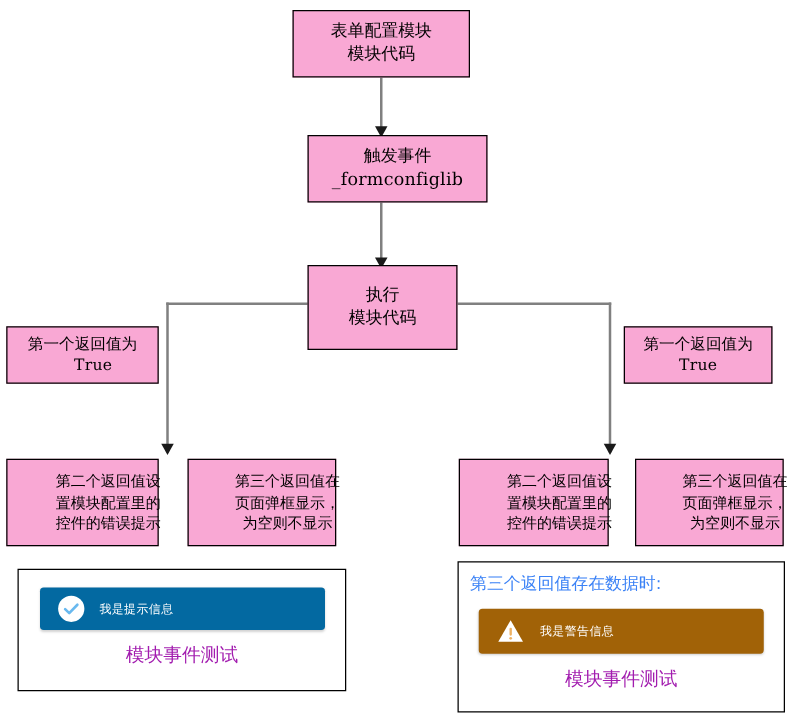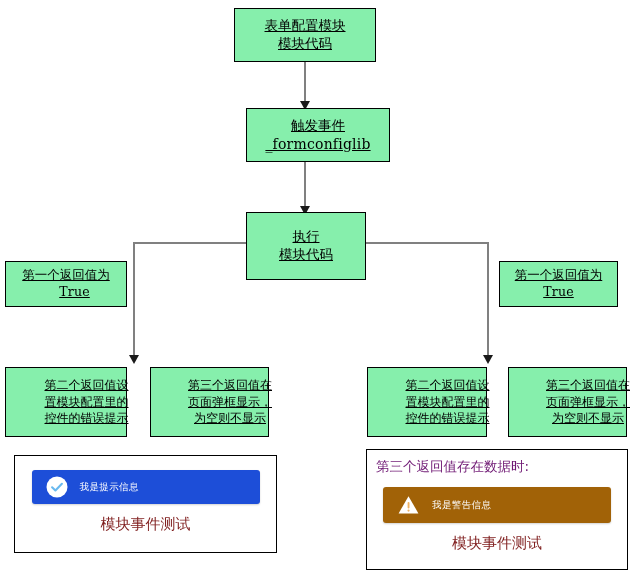--- a/index.html
+++ b/index.html
@@ -14,29 +14,28 @@
     overflow: hidden;
     font-family: "DejaVu Sans", "Liberation Sans", sans-serif;
     color: #000000;
   }
 
   
   .node {
     position: absolute;
     box-sizing: border-box;
     border: 1px solid #000000;
-    background: #86efac;
+    background: #f9a8d4;
     display: flex;
     flex-direction: column;
     align-items: center;
     justify-content: center;
     text-align: center;
     line-height: 1.32;
     font-size: 13.5px;
-    text-decoration: underline;
   }
   .node .ln { display: block; white-space: nowrap; }
   .node.small { font-size: 12.5px; line-height: 1.35; }
   .node.tiny  { font-size: 12px;  line-height: 1.4; padding-left: 41px; }
   .mono-serif {
     font-family: "DejaVu Serif", "Liberation Serif", serif;
     font-size: 14px;
     letter-spacing: .2px;
   }
 
@@ -63,53 +62,53 @@
   
   .panel {
     position: absolute;
     box-sizing: border-box;
     border: 1px solid #000000;
     background: #ffffff;
     padding: 0;
   }
   .panel-heading {
     font-size: 13.5px;
-    color: #701a75;
+    color: #3b82f6;
     margin: 8px 0 0 9px;
     white-space: nowrap;
   }
   .alert {
     position: relative;
     box-sizing: border-box;
     margin: 0 auto;
     border-radius: 3px;
     display: flex;
     align-items: center;
     box-shadow: 0 1px 2px rgba(0,0,0,.18);
   }
-  .alert-info  { background: #1d4ed8; text-align: right; }
+  .alert-info  { background: #0369a1; text-align: right; }
   .alert-warn  { background: #a16207; }
   .alert-icon {
     flex: 0 0 auto;
     margin-left: 14px;
     margin-right: 12px;
     display: flex;
     align-items: center;
     justify-content: center;
   }
   .alert-text {
     font-size: 9.5px;
     color: #ffffff;
     letter-spacing: .4px;
     white-space: nowrap;
   }
   .panel-caption {
     text-align: center;
     font-size: 15px;
-    color: #7f1d1d;
+    color: #a21caf;
     margin-top: 11px;
     white-space: nowrap;
   }
 </style>
 </head>
 <body>
 
 <div class="vline" style="left:304px; top:62px; height:44px;"></div>
 <div class="arrowhead" style="left:300px; top:101px;"></div>
 

